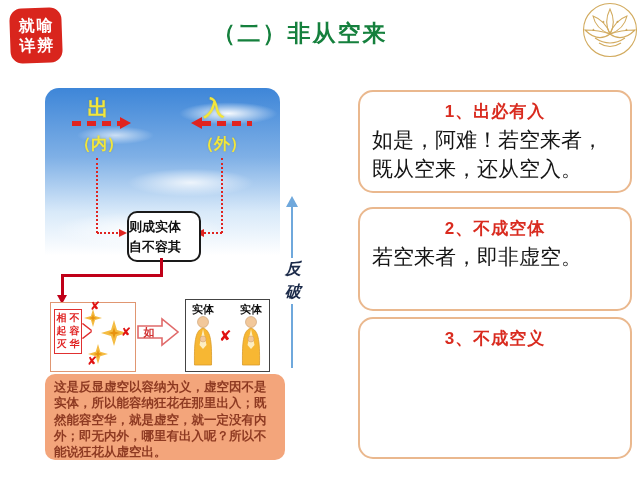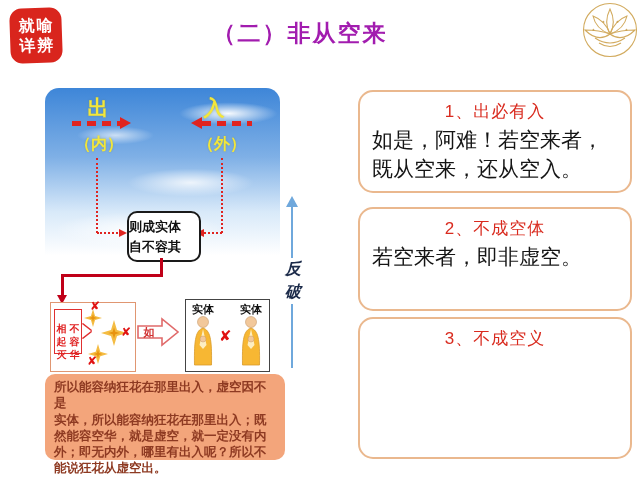--- a/index.html
+++ b/index.html
@@ -13,21 +13,21 @@
   
   #stamp{
     left:10px;top:8px;width:52px;height:55px;background:#d9251d;
     border-radius:12px;color:#fff;display:flex;flex-direction:column;
     align-items:center;justify-content:center;
     font-family:"Liberation Serif","DejaVu Serif",serif;font-weight:bold;
     font-size:16px;line-height:1.25;transform:rotate(-2deg);
     letter-spacing:2px;text-indent:2px;
   }
   #page-title{
-    left:0;right:40px;top:18px;text-align:center;color:#a21caf;
+    left:0;right:40px;top:18px;text-align:center;color:#15803d;
     font-size:23px;font-weight:bold;letter-spacing:2px;
   }
   #lotus{right:0px;top:0px;width:60px;height:62px;}
 
   
   #sky{
     left:45px;top:88px;width:235px;height:182px;border-radius:14px 14px 0 0;
     background:
       radial-gradient(ellipse 70px 16px at 78% 14%, rgba(255,255,255,.95), rgba(255,255,255,0) 70%),
       radial-gradient(ellipse 55px 13px at 30% 26%, rgba(255,255,255,.65), rgba(255,255,255,0) 70%),
@@ -66,21 +66,21 @@
   }
   .redline{background:#c00018;}
   #conn-v1{left:160px;top:258px;width:3px;height:19px;}
   #conn-h {left:61px;top:274px;width:102px;height:3px;}
   #conn-v2{left:61px;top:274px;width:3px;height:23px;}
   #conn-head{left:57px;top:295px;border-top:9px solid #c00018;border-left:5px solid transparent;border-right:5px solid transparent;}
 
   #flower-box{left:50px;top:302px;width:84px;height:68px;background:#fff;border:1px solid #e09671;}
   #callout{
     left:54px;top:309px;width:28px;height:45px;border:1px solid #e03030;background:#fff;
-    display:flex;justify-content:center;gap:2px;padding-top:12px;box-sizing:border-box;
+    display:flex;justify-content:center;gap:2px;padding-top:1px;box-sizing:border-box;
   }
   #callout .col{
     width:11px;font-size:10px;line-height:1.3;color:#e02020;font-weight:bold;
     font-family:"Liberation Serif","DejaVu Serif",serif;word-break:break-all;text-align:center;
   }
   #callout-notch{left:82px;top:324px;border-left:9px solid #fff;border-top:7px solid transparent;border-bottom:7px solid transparent;filter:drop-shadow(1px 0 0 #e03030) drop-shadow(0 -1px 0 #e03030) drop-shadow(0 1px 0 #e03030);}
   .xmark{color:#e01212;font-weight:bold;font-size:12px;line-height:1;}
   #ru-arrow{left:136px;top:316px;}
   #ru-arrow text{font-family:"Liberation Serif","DejaVu Serif",serif;}
 
@@ -105,21 +105,21 @@
     font-family:"Liberation Serif","DejaVu Serif",serif;
     font-size:12.5px;line-height:1.3;font-weight:bold;
   }
 
   
   .panel{
     left:358px;width:274px;background:#fff;border:2px solid #eab88e;border-radius:15px;
     box-sizing:border-box;padding:6px 12px 4px 12px;
   }
   .panel-heading{
-    text-align:center;color:#d92b1f;font-weight:normal;font-size:17px;
+    text-align:center;color:#d92b1f;font-weight:bold;font-size:17px;
     margin:2px 0 3px 0;letter-spacing:1px;
   }
   .panel-body{
     color:#151515;font-size:21px;line-height:1.38;
     font-family:"Liberation Serif","DejaVu Serif",serif;
   }
   #panel-1{top:90px;height:103px;}
   #panel-2{top:207px;height:104px;}
   #panel-3{top:317px;height:142px;}
 </style>
@@ -226,21 +226,21 @@
 
   <div class="abs" id="fanpo-line-top"></div>
   <div class="abs tri" id="fanpo-head"></div>
   <div class="abs" id="fanpo-line-bot"></div>
   <div class="abs" id="fanpo-text">
     <div>反</div>
     <div>破</div>
   </div>
 
   <div class="abs" id="note-box">
-    <div>所以能容纳狂花在那里出入，虚空因不是</div>
+    <div>这是反显虚空以容纳为义，虚空因不是</div>
     <div>实体，所以能容纳狂花在那里出入；既</div>
     <div>然能容空华，就是虚空，就一定没有内</div>
     <div>外；即无内外，哪里有出入呢？所以不</div>
     <div>能说狂花从虚空出。</div>
   </div>
 
   <div class="abs panel" id="panel-1">
     <div class="panel-heading">1、出必有入</div>
     <div class="panel-body">
       <div>如是，阿难！若空来者，</div>

